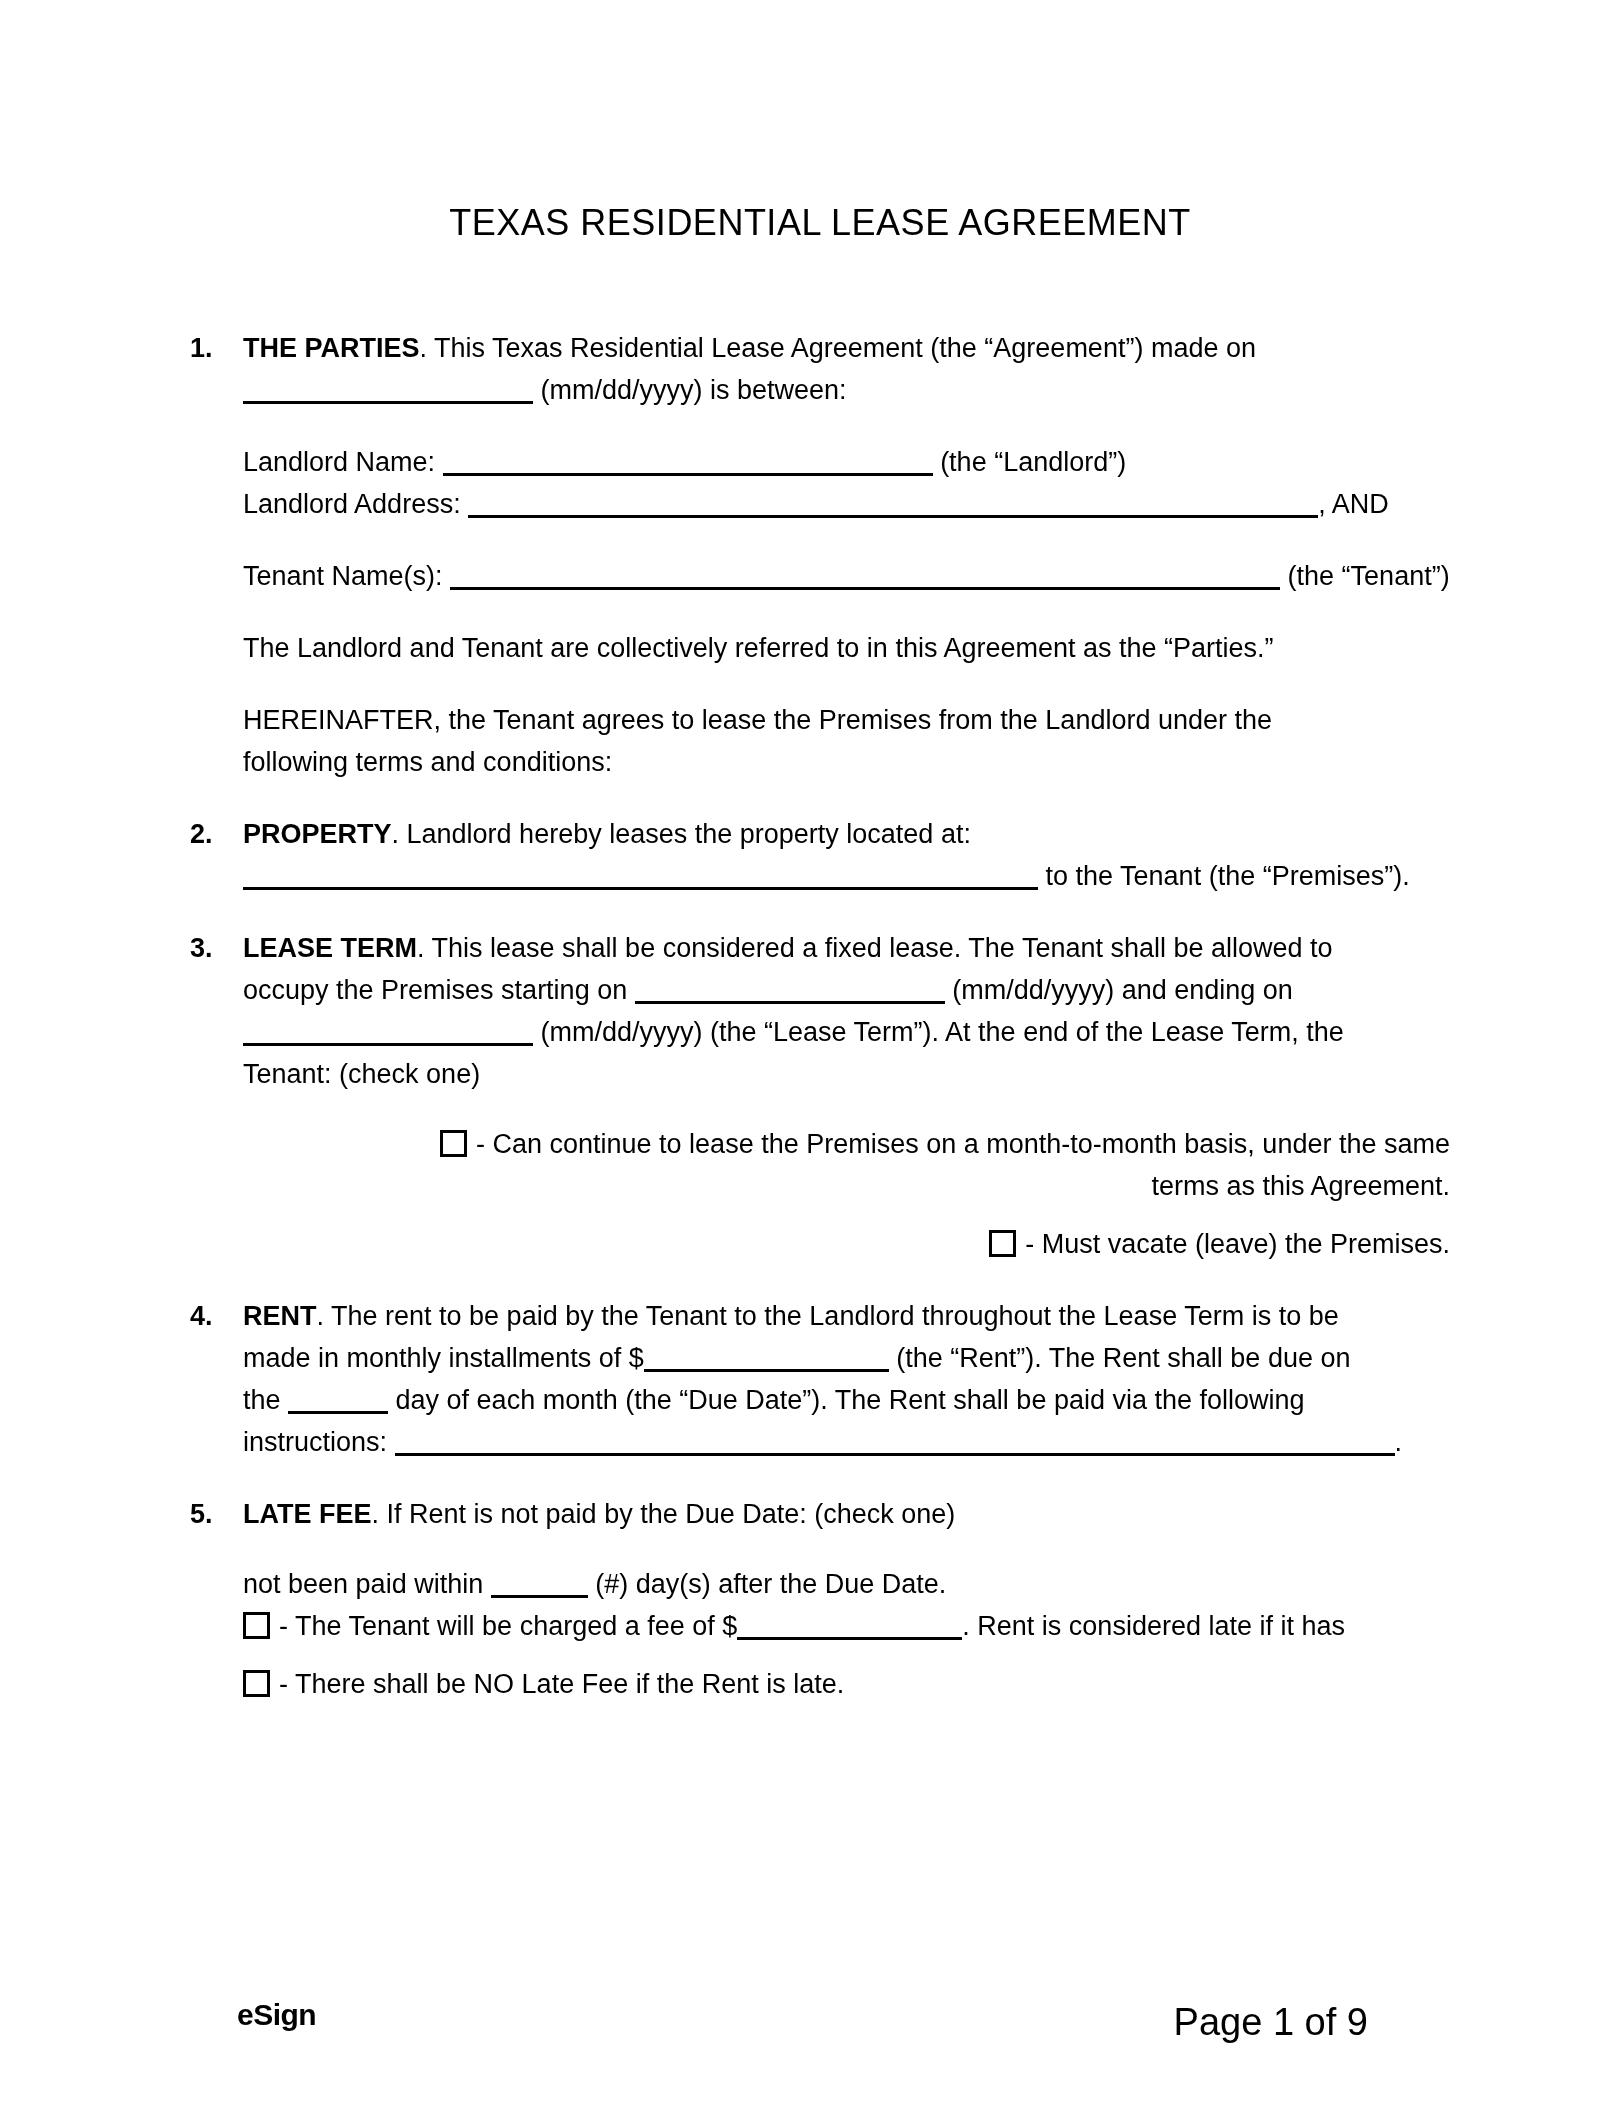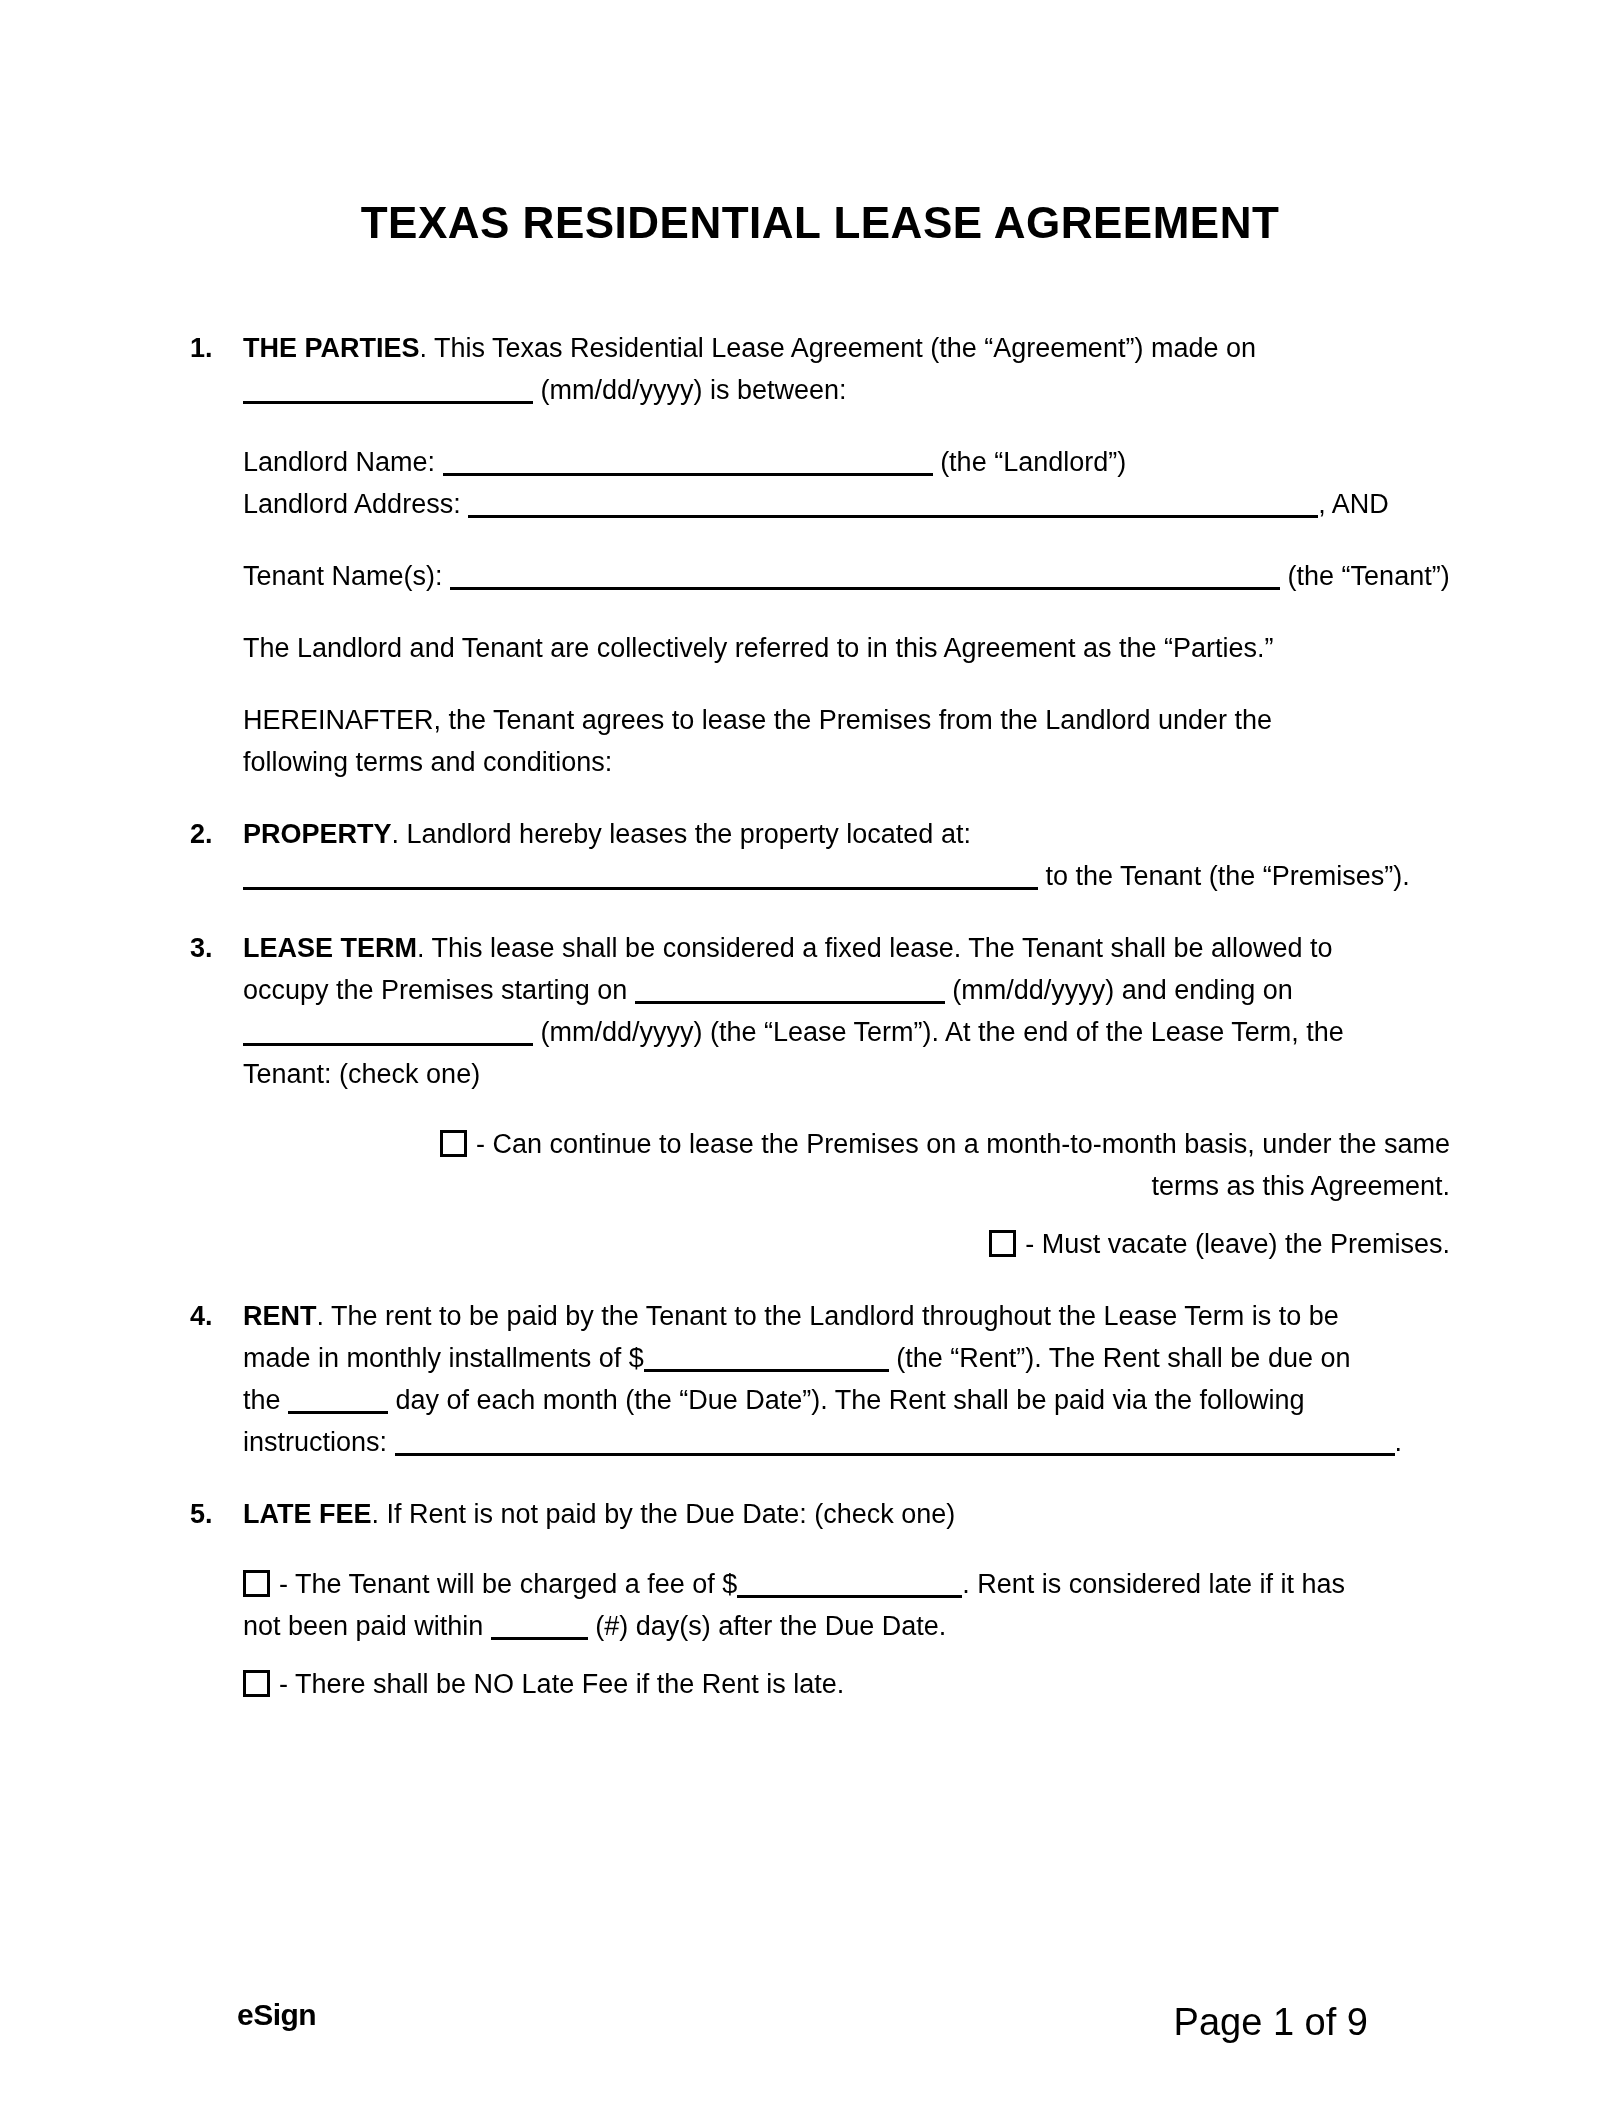--- a/index.html
+++ b/index.html
@@ -9,21 +9,21 @@
     margin:0 auto;
     background:#ffffff;
     font-family:"Liberation Sans","DejaVu Sans",sans-serif;
     font-size:27px;
     line-height:42px;
     color:#000;
     overflow:hidden;
   }
   .content { position:absolute; left:190px; top:197px; width:1260px; }
   .doc-title {
-    font-size:44px; line-height:52px; font-weight:bold;
+    font-size:36px; line-height:52px; font-weight:normal;
     text-align:center; letter-spacing:0.5px;
     margin:0 0 78px 0;
   }
   .section { display:flex; margin-top:30px; }
   .sec-num { width:53px; flex:none; font-weight:bold; }
   .sec-body { flex:1; min-width:0; }
   .block { margin-top:30px; }
   .sec-body .block:first-child { margin-top:0; }
   .block.cbgap  { margin-top:28px; }
   .block.cbgap2 { margin-top:16px; }
@@ -122,22 +122,22 @@
             </div>
           </div>
         </div>
         <div class="section">
           <div class="sec-num">5.</div>
           <div class="sec-body">
             <div class="block">
               <div class="line"><span class="bold">LATE FEE</span><span>. If Rent is not paid by the Due Date: (check one)</span></div>
             </div>
             <div class="block cbgap">
+              <div class="line"><span>not been paid within </span><span class="blank" style="width: 97px;"></span><span> (#) day(s) after the Due Date.</span></div>
               <div class="line"><span class="checkbox"></span><span>- The Tenant will be charged a fee of $</span><span class="blank" style="width: 225px;"></span><span>. Rent is considered late if it has</span></div>
-              <div class="line"><span>not been paid within </span><span class="blank" style="width: 97px;"></span><span> (#) day(s) after the Due Date.</span></div>
             </div>
             <div class="block cbgap2">
               <div class="line"><span class="checkbox"></span><span>- There shall be NO Late Fee if the Rent is late.</span></div>
             </div>
           </div>
         </div>
       </div>
   </div>
   <div class="footer-brand">eSign</div>
   <div class="footer-page">Page 1 of 9</div>

